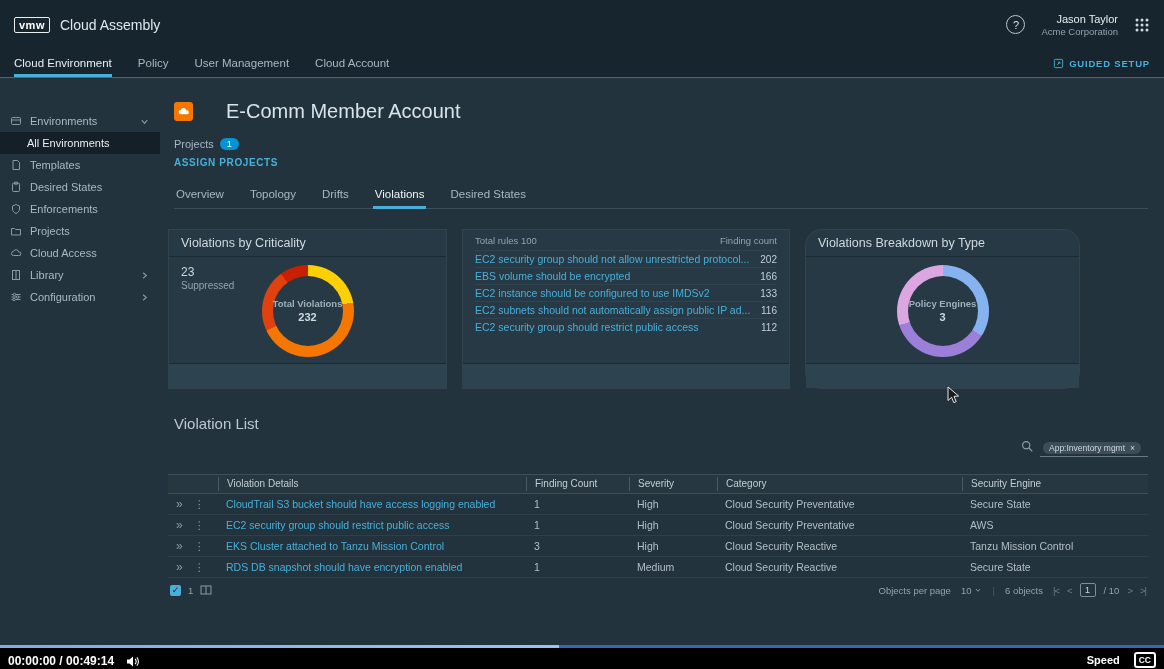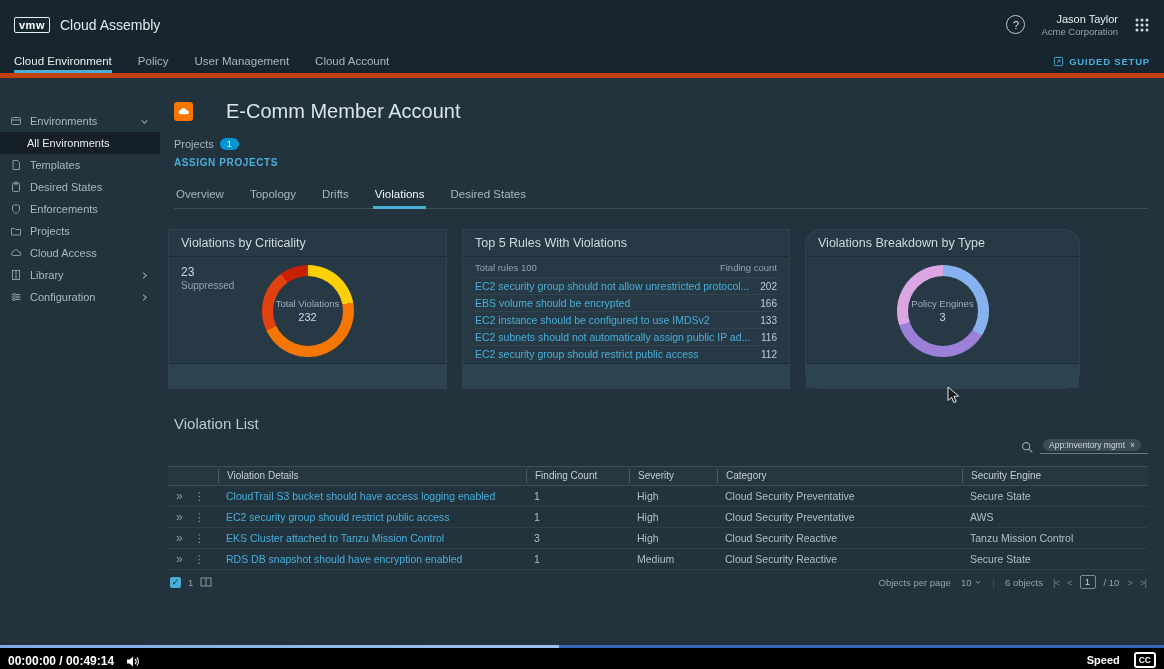--- a/index.html
+++ b/index.html
@@ -13,21 +13,21 @@
   .logo { color:#fff; font-weight:bold; font-size:11px; border:1px solid #e8eef2; border-radius:2px; padding:1px 4px; letter-spacing:.5px; }
   .app-title { color:#dfe8ed; font-size:14px; }
   .topbar-right { display:flex; align-items:center; gap:16px; }
   .help { width:19px; height:19px; border:1px solid #b9c6cd; border-radius:50%; display:flex; align-items:center; justify-content:center; font-size:11px; color:#d6e0e5; cursor:pointer; }
   .user { text-align:right; line-height:1.3; cursor:pointer; }
   .user-name { color:#e6edf1; font-size:11px; }
   .user-org { color:#93a3ad; font-size:9.5px; }
   .waffle { cursor:pointer; display:flex; }
 
   
-  .navbar { height:28px; background:#17252e; border-bottom:5px solid #c2410c; display:flex; align-items:stretch; justify-content:space-between; padding:0 14px; }
+  .navbar { height:28px; background:#17252e; border-bottom:1px solid #c2410c; display:flex; align-items:stretch; justify-content:space-between; padding:0 14px; }
   .nav-items { display:flex; gap:26px; }
   .nav-item { font-size:11.5px; color:#a9b7c0; display:flex; align-items:center; border-bottom:3px solid transparent; padding-top:2px; cursor:pointer; }
   .nav-item.active { color:#e9eef2; border-bottom-color:#49afd9; }
   .guided { display:flex; align-items:center; gap:5px; color:#49afd9; font-size:9.5px; letter-spacing:.8px; font-weight:bold; cursor:pointer; }
 
   
   .body-row { display:flex; height:567px; }
   .sidebar { width:160px; flex:none; padding-top:32px; }
   .s-item { height:22px; display:flex; align-items:center; gap:8px; padding:0 10px; font-size:11px; color:#aab8c1; cursor:pointer; }
   .s-item.selected { background:#141f27; color:#e9eef2; padding-left:27px; }
@@ -50,35 +50,35 @@
   .cards { display:flex; gap:15px; margin-top:20px; }
   .card { background:#263945; height:160px; position:relative; border:1px solid rgba(255,255,255,.05); }
   .card-h { height:27px; display:flex; align-items:center; padding:0 12px; font-size:12.5px; color:#cfd9df; border-bottom:1px solid #1b2a33; }
   .card-f { position:absolute; left:0; right:0; bottom:0; height:25px; background:#2e4350; border-top:1px solid #1b2a33; }
   .card-b { position:relative; height:107px; }
   .c1 { width:279px; } .c2 { width:328px; } .c3 { width:275px;border-radius:17px; }
 
   .suppressed { position:absolute; left:12px; top:8px; font-size:12px; color:#cdd8de; line-height:1.25; }
   .suppressed .lbl { font-size:10px; color:#93a3ad; }
 
-  .donut-wrap { position:absolute; left:50%; top:50%; transform:translate(-50%,-50%); width:92px; height:92px; }
+  .donut-wrap { position:absolute; left:50%; top:50%; transform:translate(-50%,-50%); width:92px; height:92px;font-weight:bold; }
   .donut { width:100%; height:100%; border-radius:50%; background:#555; }
   .hole { position:absolute; inset:11px; background:#263945; border-radius:50%; }
   .donut-center { position:absolute; inset:0; display:flex; flex-direction:column; align-items:center; justify-content:center; font-size:9.5px; color:#9fb0ba; }
   .donut-center .val { font-size:11px; color:#cfd9df; margin-top:2px; }
 
   .rules { padding:0 12px; }
   .rules-head { display:flex; justify-content:space-between; align-items:center; height:20px; font-size:9.5px; color:#93a3ad; }
   .rule-row { display:flex; justify-content:space-between; align-items:center; height:17px; border-top:1px solid rgba(255,255,255,.05); gap:8px; }
   .rule-link { color:#49afd9; font-size:10.5px; white-space:nowrap; overflow:hidden; text-overflow:ellipsis; text-decoration:none; cursor:pointer; }
   .rule-cnt { color:#c3ced6; font-size:10px; flex:none; }
 
   
   .vl-title { font-size:15px; font-weight:normal; color:#bcc8cf; margin:26px 0 0 6px; }
-  .search-row { display:flex; justify-content:flex-end; align-items:flex-end; gap:6px; height:22px; }
+  .search-row { display:flex; justify-content:flex-end; align-items:flex-start; gap:6px; margin-top:8px; height:22px; }
   .search-box { border-bottom:1px solid #6a7a84; display:flex; align-items:center; gap:4px; padding:2px 3px; min-width:108px; cursor:text; }
   .chip { background:#3c4d58; border-radius:9px; font-size:8.5px; color:#cfd9df; padding:1px 6px; display:flex; gap:5px; align-items:center; white-space:nowrap; }
   .chip-x { cursor:pointer; }
 
   .vtable { margin-top:12px; }
   .t-head, .t-row { display:grid; grid-template-columns:50px 308px 103px 88px 245px 1fr; align-items:center; }
   .t-head { height:20px; border-top:1px solid #3e4e58; border-bottom:1px solid #3e4e58; font-size:10px; color:#c3ced6; background:rgba(255,255,255,.02); }
   .t-head > div { padding:0 8px; height:14px; line-height:14px; }
   .t-head > div + div { border-left:1px solid #4a5a64; }
   .t-row { height:21px; border-bottom:1px solid #2e3f4a; font-size:10.5px; color:#b3bfc7; }
@@ -294,21 +294,20 @@
               <div class="donut-center">
                 <span>Total Violations</span>
                 <span class="val">232</span>
               </div>
             </div>
           </div>
           <div class="card-f"></div>
         </div>
 
         <div class="card c2">
-          <div class="card-h">Top 5 Rules With Violations</div>
           <div class="card-b rules">
             <div class="rules-head">
               <span>Total rules 100</span>
               <span>Finding count</span>
             </div>
             <div class="rule-row">
               <a class="rule-link">EC2 security group should not allow unrestricted protocol...</a>
               <span class="rule-cnt">202</span>
             </div>
             <div class="rule-row">

